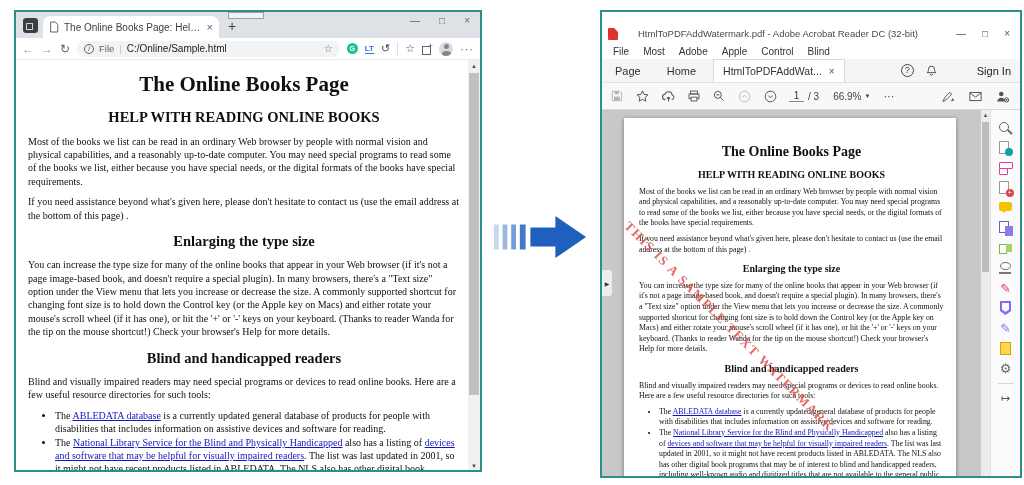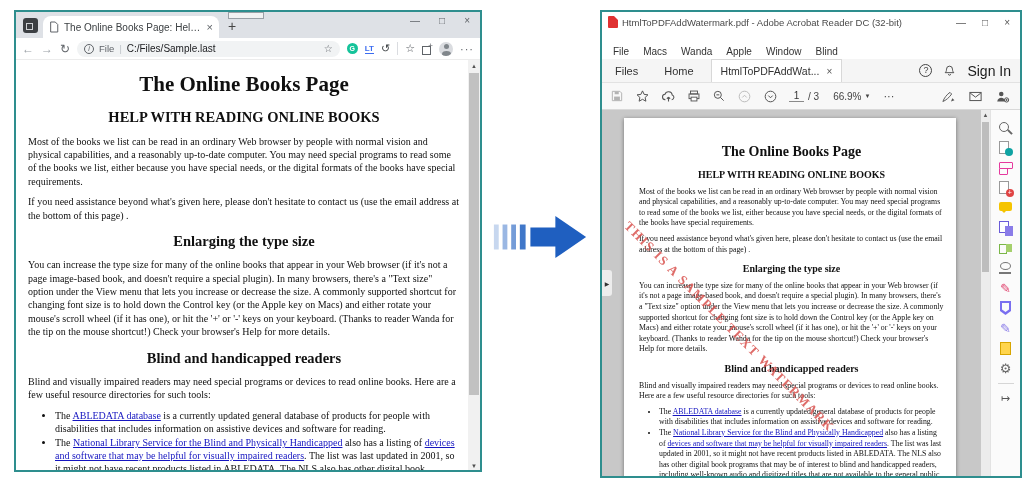--- a/index.html
+++ b/index.html
@@ -54,37 +54,37 @@
   .doc { font-family:"Liberation Serif", serif; color:#101010; }
   .doclink { color:#1515c0; text-decoration:underline; cursor:pointer; }
   #browser .doc { padding:3px 20px 0 12px; font-size:10px; line-height:1.34; height:100%; overflow:hidden; }
   #browser .doc h1 { font-size:21px; text-align:center; margin:7px 0 4px; }
   #browser .doc h2 { font-size:14.5px; text-align:center; margin:10px 0 6px; }
   #browser .doc p { margin:7px 0; }
   #browser .doc ul { margin:7px 0; padding-left:27px; }
 
   
   #acrobat { left:600px; top:10px; width:422px; height:468px; }
-  .atitle { height:19px; display:flex; align-items:flex-end; padding:16px 6px; gap:4px; background:#fff; }
+  .atitle { height:19px; display:flex; align-items:flex-start; padding:16px 6px; gap:20px; background:#fff; }
   .pdficon { width:10px; height:12px; background:#e03131; border-radius:1px; position:relative; flex:none; }
   .pdficon::after { content:""; position:absolute; right:0; top:0; border:2.5px solid #fff; border-left-color:transparent; border-bottom-color:transparent; }
   .atitle .t { font-size:9.5px; color:#4a4a4a; white-space:nowrap; overflow:hidden; flex:1; }
   .awc { display:flex; gap:16px; color:#555; font-size:10px; padding-right:4px; }
   .amenu { height:15px; display:flex; align-items:center; padding-left:4px; background:#fff; }
   .amenu span { font-size:10px; color:#333; padding:0 7px; }
   .atabs { height:24px; background:#f5f5f5; border-bottom:1px solid #e2e2e2; display:flex; align-items:center; }
   .atabs .plain { font-size:11px; color:#323232; padding:0 13px; }
   .doctab { height:23px; background:#fff; border:1px solid #d8d8d8; border-bottom:none; display:flex; align-items:center;
     gap:7px; padding:0 9px; margin-left:4px; }
   .doctab .t { font-size:10.5px; color:#323232; }
   .doctab .x { font-size:10px; color:#555; }
   .atabs .right { margin-left:auto; display:flex; align-items:center; gap:11px; padding-right:9px; }
   .helpc { width:13px; height:13px; border:1.2px solid #444; border-radius:50%; font-size:9px; color:#444;
     text-align:center; line-height:11px; }
-  .signin { font-size:14px; color:#1a1a1a; }
+  .signin { font-size:11px; color:#1a1a1a;margin-left:28px; }
   .atoolbar { height:27px; background:#f8f8f8; border-bottom:1px solid #d9d9d9; display:flex; align-items:center;
     padding:0 8px; gap:11px; }
   .atoolbar svg { display:block; }
   .pagebox { display:flex; align-items:center; gap:4px; font-size:10px; color:#444; }
   .pagecur { width:15px; text-align:center; border-bottom:1px solid #8a8a8a; color:#333; }
   .zoombox { display:flex; align-items:center; gap:3px; font-size:10px; color:#444; margin-left:3px; }
   .zoombox .caret { font-size:6px; }
   .amore { font-size:11px; color:#444; margin-left:2px; }
   .atb-right { margin-left:auto; display:flex; align-items:center; gap:12px; padding-right:2px; }
 
@@ -165,21 +165,21 @@
     </div>
   </div>
   <div class="toolbar">
     <span class="navic">←</span>
     <span class="navic">→</span>
     <span class="navic on">↻</span>
     <div class="addr">
       <span class="circle-i">i</span>
       <span class="scheme">File</span>
       <span class="bar">|</span>
-      <span class="path">C:/Files/Sample.last</span>
+      <span class="path">C:/Online/Sample.html</span>
       <span class="fav">☆</span>
     </div>
     <span class="ext-g">G</span>
     <span class="ext-lt">LT</span>
     <span class="ext-c">↺</span>
     <div class="tdiv"></div>
     <span class="star">☆</span>
     <div class="coll"></div>
     <div class="avatar"></div>
     <span class="more">···</span>
@@ -221,28 +221,28 @@
     <div class="pdficon"></div>
     <span class="t">HtmlToPDFAddWatermark.pdf - Adobe Acrobat Reader DC (32-bit)</span>
     <div class="awc">
       <span>—</span>
       <span>□</span>
       <span>×</span>
     </div>
   </div>
   <div class="amenu">
     <span>File</span>
-    <span>Macs</span>
-    <span>Wanda</span>
+    <span>Most</span>
+    <span>Adobe</span>
     <span>Apple</span>
-    <span>Window</span>
+    <span>Control</span>
     <span>Blind</span>
   </div>
   <div class="atabs">
-    <span class="plain">Files</span>
+    <span class="plain">Page</span>
     <span class="plain">Home</span>
     <div class="doctab">
       <span class="t">HtmlToPDFAddWat...</span>
       <span class="x">×</span>
     </div>
     <div class="right">
       <span class="helpc">?</span>
       <svg width="13" height="13" viewBox="0 0 24 24">
           <path d="M12 4a5.5 5.5 0 0 0-5.5 5.5c0 4-1.5 5.5-2.5 6.5h16c-1-1-2.5-2.5-2.5-6.5A5.5 5.5 0 0 0 12 4z" fill="none" stroke="#444" stroke-width="1.7"></path>
           <path d="M10 18.7a2 2 0 0 0 4 0" fill="none" stroke="#444" stroke-width="1.7"></path>

